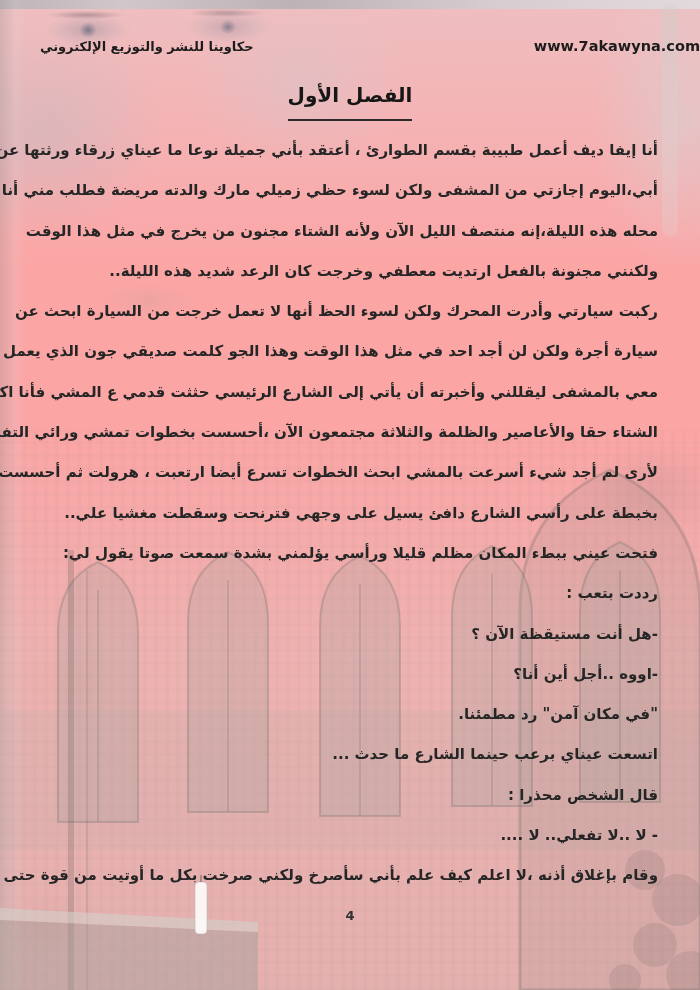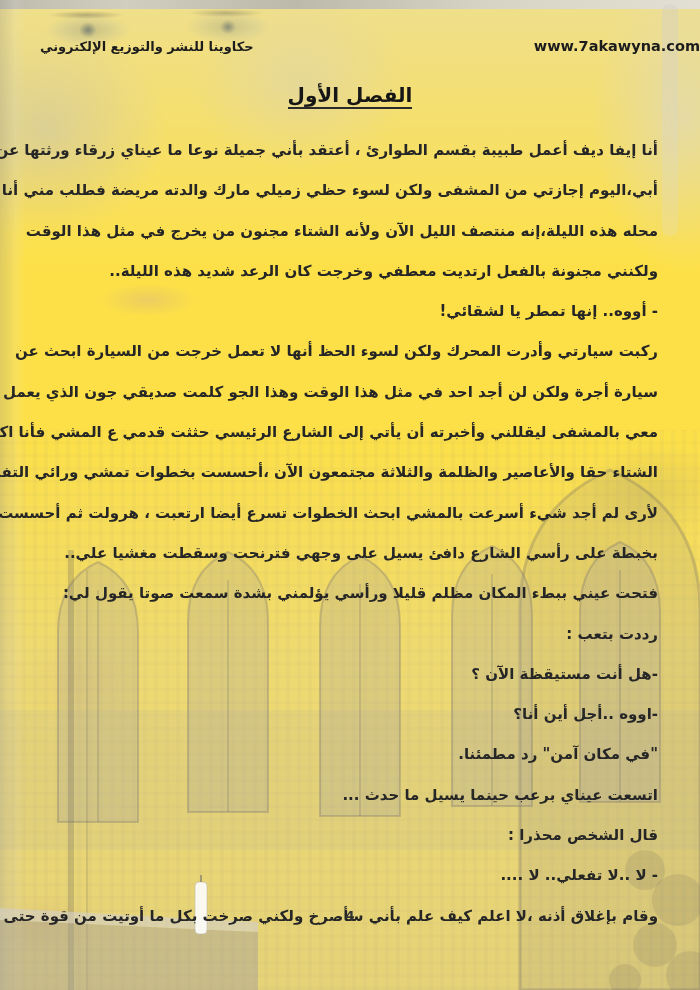--- a/index.html
+++ b/index.html
@@ -3,21 +3,21 @@
 <meta charset="utf-8">
 <style>
   html,body{margin:0;padding:0;}
   body{
     width:700px;height:990px;
     font-family:"DejaVu Sans",sans-serif;
     background:#fbfafa;
     overflow:hidden;
     position:relative;
   }
-  .page{position:absolute;inset:0;width:700px;height:990px;background:#fde047;overflow:hidden;}
+  .page{position:absolute;inset:0;width:700px;height:990px;background:#fca5a5;overflow:hidden;}
 
   
   .bg{position:absolute;pointer-events:none;}
   .bg-top-strip{
     top:0;left:0;width:700px;height:9px;
     background:linear-gradient(90deg,#8f8f91 0%,#b9b9bb 18%,#8a8a8c 42%,#c6c6c8 70%,#e3e3e5 100%);
     opacity:.8;
   }
   .bg-face{
     top:0;left:0;width:700px;height:340px;
@@ -66,21 +66,21 @@
   }
   .website{
     font-size:14.5px;font-weight:bold;color:#1c1c1c;
   }
 
   
   .title{
     position:absolute;top:83px;left:0;width:700px;margin:0;
     text-align:center;font-size:20px;font-weight:bold;color:#161616;direction:rtl;
   }
-  .title span{border-bottom:2px solid #2a2a2a;padding-bottom:0;}
+  .title span{border-bottom:2px solid #2a2a2a;padding-bottom:12px;}
 
   
   .text{
     position:absolute;top:129px;right:40px;left:42px;
     direction:rtl;color:#262626;font-weight:bold;
   }
   .line{margin:2px;padding:0;height:38.3px;line-height:38.3px;font-size:15px;overflow:visible;white-space:nowrap;}
   .full{text-align:justify;text-align-last:justify;}
   .part{text-align:left;text-align-last:right;}
 
@@ -147,33 +147,32 @@
 
   <h1 class="title">
     <span>الفصل الأول</span>
   </h1>
 
   <main class="text">
     <p class="line full">أنا إيفا ديف أعمل طبيبة بقسم الطوارئ ، أعتقد بأني جميلة نوعا ما عيناي زرقاء ورثتها عن</p>
     <p class="line full">أبي،اليوم إجازتي من المشفى ولكن لسوء حظي زميلي مارك والدته مريضة فطلب مني أنا حل</p>
     <p class="line full">محله هذه الليلة،إنه منتصف الليل الآن ولأنه الشتاء مجنون من يخرج في مثل هذا الوقت</p>
     <p class="line part">ولكنني مجنونة بالفعل ارتديت معطفي وخرجت كان الرعد شديد هذه الليلة..</p>
-    <p class="line part">- أووه.. إنها تمطر يا لشقائي!</p>
     <p class="line full">ركبت سيارتي وأدرت المحرك ولكن لسوء الحظ أنها لا تعمل خرجت من السيارة ابحث عن</p>
     <p class="line full">سيارة أجرة ولكن لن أجد احد في مثل هذا الوقت وهذا الجو كلمت صديقي جون الذي يعمل</p>
     <p class="line full">معي بالمشفى ليقللني وأخبرته أن يأتي إلى الشارع الرئيسي  حثثت قدمي ع المشي فأنا اكره</p>
     <p class="line full">الشتاء حقا والأعاصير والظلمة والثلاثة مجتمعون الآن ،أحسست بخطوات تمشي ورائي التفت</p>
     <p class="line full">لأرى لم أجد شيء أسرعت بالمشي ابحث الخطوات تسرع أيضا ارتعبت ، هرولت ثم أحسست</p>
     <p class="line part">بخبطة على رأسي الشارع دافئ يسيل على وجهي فترنحت وسقطت مغشيا علي..</p>
     <p class="line part">فتحت عيني ببطء المكان مظلم قليلا ورأسي يؤلمني بشدة سمعت صوتا يقول لي:</p>
     <p class="line part">رددت بتعب :</p>
     <p class="line part">-هل أنت مستيقظة الآن ؟</p>
     <p class="line part">-اووه ..أجل أين أنا؟</p>
     <p class="line part">"في مكان آمن" رد مطمئنا.</p>
-    <p class="line part">اتسعت عيناي برعب حينما يسيل ما حدث ...</p>
+    <p class="line part">اتسعت عيناي برعب حينما الشارع ما حدث ...</p>
     <p class="line part">قال الشخص محذرا :</p>
     <p class="line part">- لا ..لا تفعلي.. لا ....</p>
     <p class="line full">وقام بإغلاق أذنه ،لا اعلم كيف علم بأني سأصرخ ولكني صرخت بكل ما أوتيت من قوة حتى</p>
   </main>
 
   <div class="pagenum">4</div>
 
 </div>
 
 </body></html>

